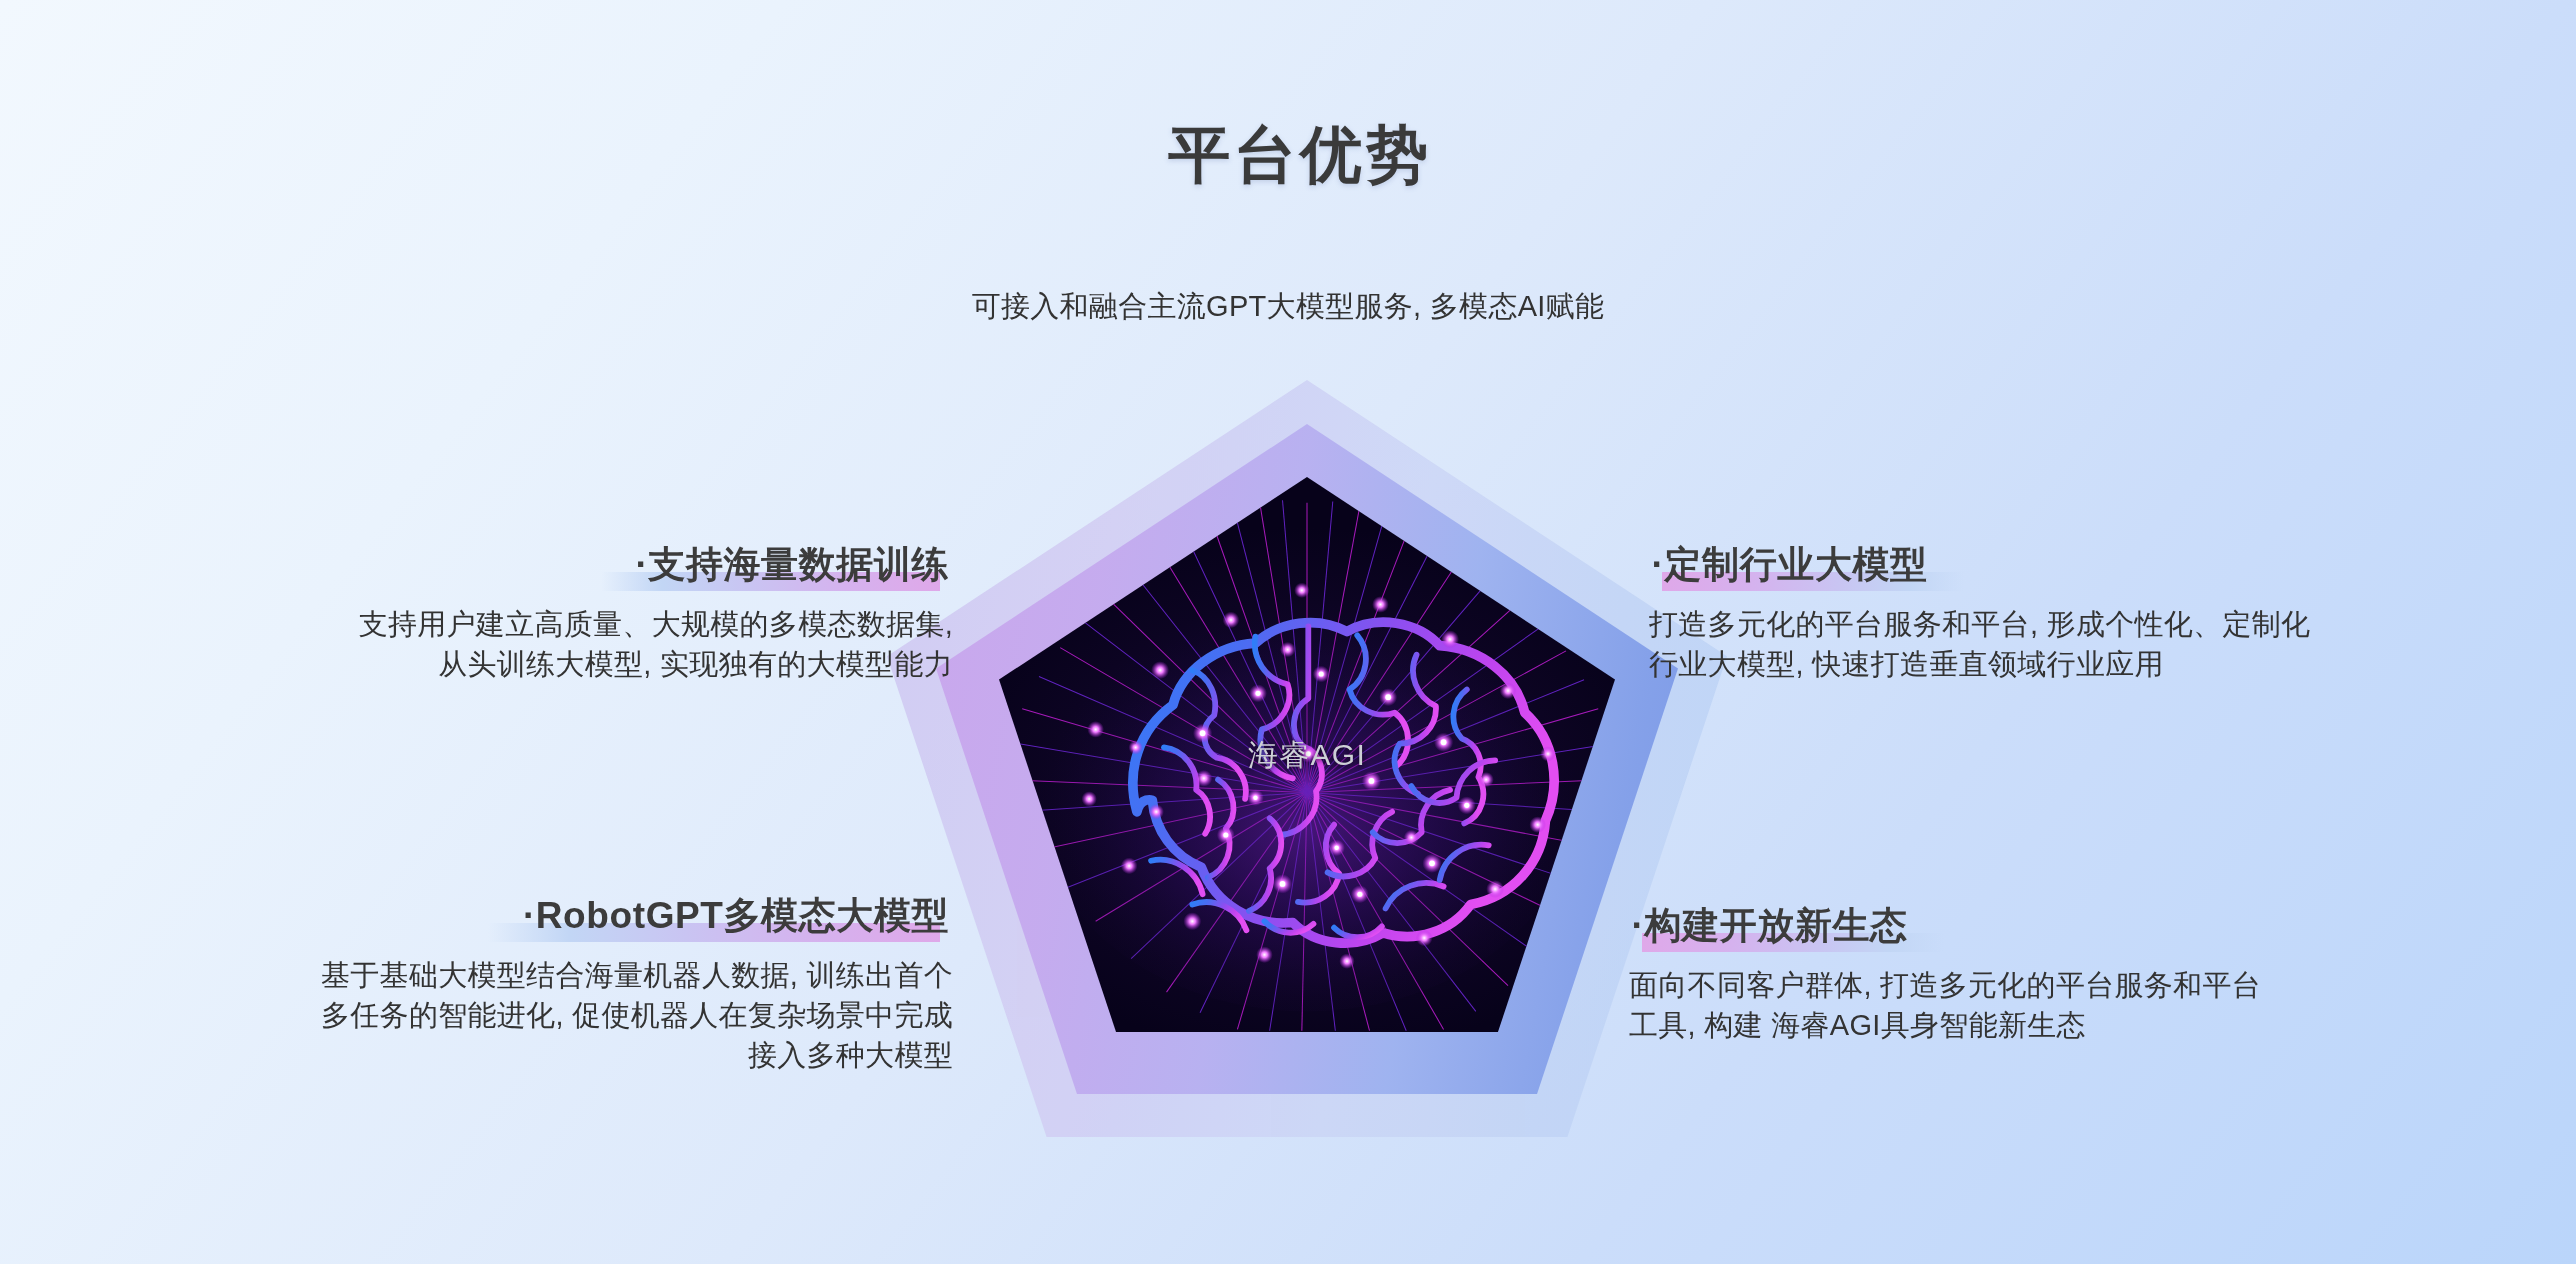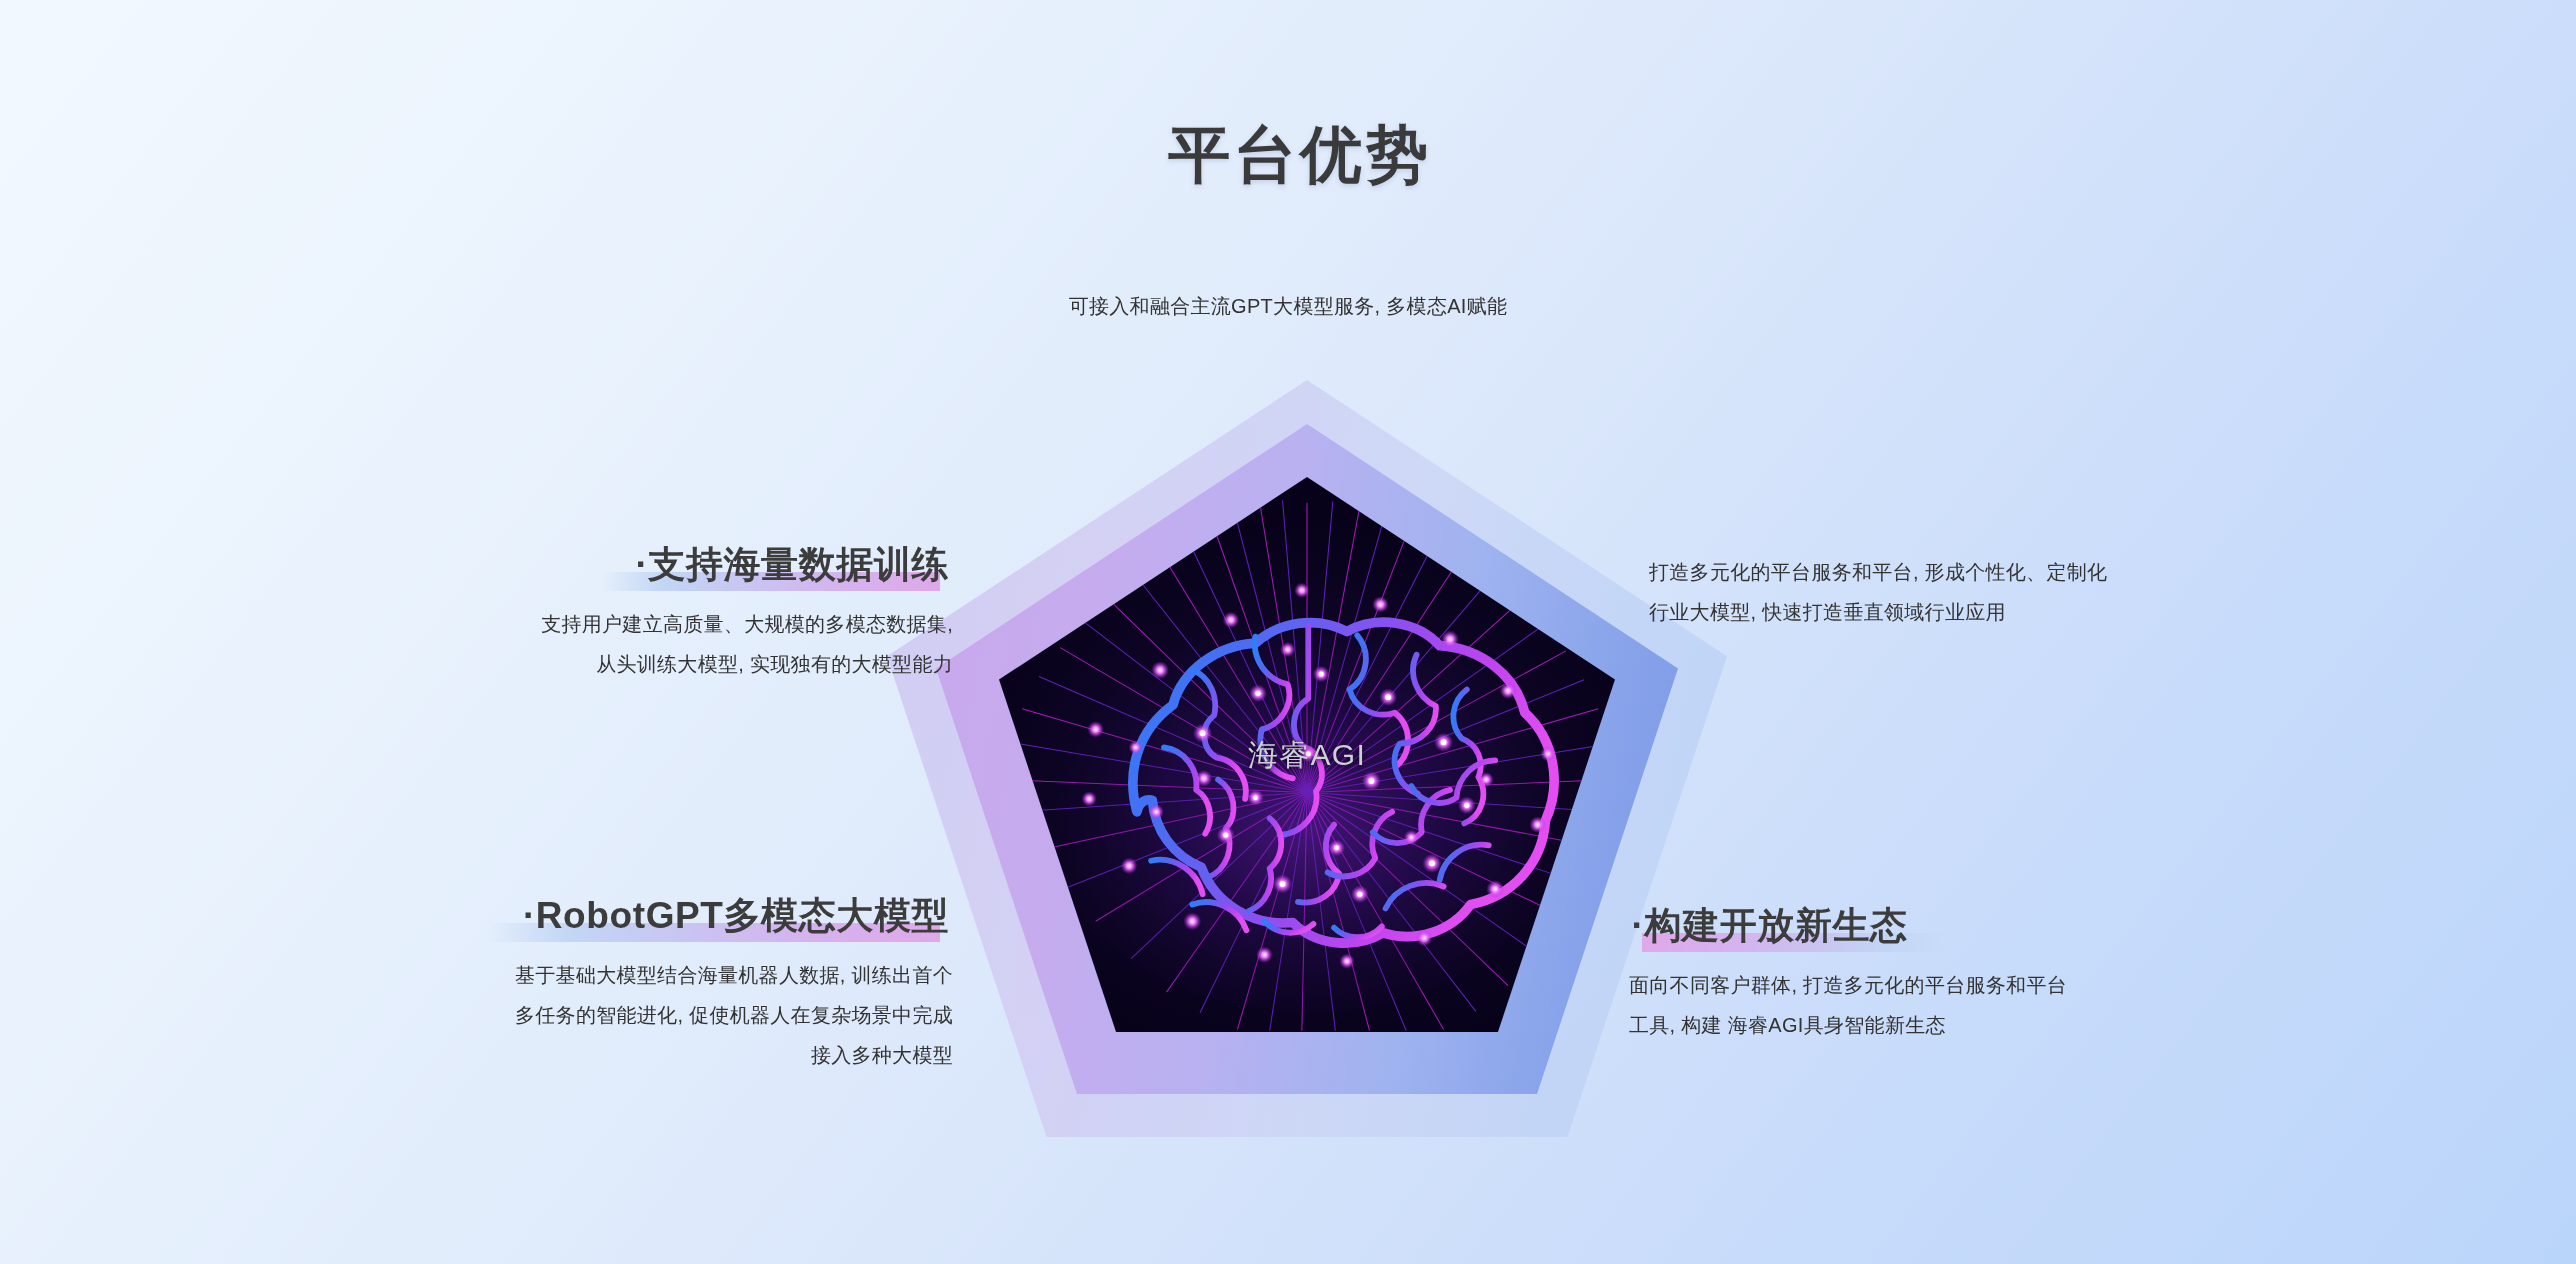--- a/index.html
+++ b/index.html
@@ -73,21 +73,21 @@
   }
   .hl{
     position:absolute; left:13px; right:-32px;
     bottom:1.3px; height:19.3px; z-index:-1;
     border-radius:0.6px;
   }
   .hl-ltr{ background:linear-gradient(90deg,#dfa8e9 0%,#d5b2ee 30%,#c9c4f2 58%,#c2d6f5 82%,rgba(194,214,245,0) 100%); }
   .hl-rtl{ background:linear-gradient(90deg,rgba(194,214,245,0) 0%,#c2d6f5 18%,#c9c4f2 44%,#d5b2ee 72%,#dfa8e9 100%); }
   .feat-desc{
     margin-top:11.6px;
-    font-size:20px; line-height:40px; color:#333333;
+    font-size:29px; line-height:40px; color:#333333;
     letter-spacing:0.3px;
   }
   .dot{ font-weight:700; }
 
   .align-r{ text-align:right; }
   .align-l{ text-align:left; }
   .align-c{ text-align:center; }
 </style>
 </head>
 <body>
@@ -276,20 +276,24 @@
     <span class="dot">·</span><span>支持海量数据训练</span>
     <span class="hl hl-rtl" style="left:-32px; right:13px;"></span>
   </div>
   <div class="feat-desc">
     <div>支持用户建立高质量、大规模的多模态数据集,</div>
     <div>从头训练大模型, 实现独有的大模型能力</div>
   </div>
 </div>
 
 <div class="feature align-l" style="left:1649px; top:540px; width:824px;">
+  <div class="feat-head">
+    <span class="dot">·</span><span>定制行业大模型</span>
+    <span class="hl hl-ltr"></span>
+  </div>
   <div class="feat-desc">
     <div>打造多元化的平台服务和平台, 形成个性化、定制化</div>
     <div>行业大模型, 快速打造垂直领域行业应用</div>
   </div>
 </div>
 
 <div class="feature align-r" style="left:148px; top:891px; width:805px;">
   <div class="feat-head">
     <span class="dot">·</span><span>RobotGPT多模态大模型</span>
     <span class="hl hl-rtl" style="left:-32px; right:13px;"></span>

